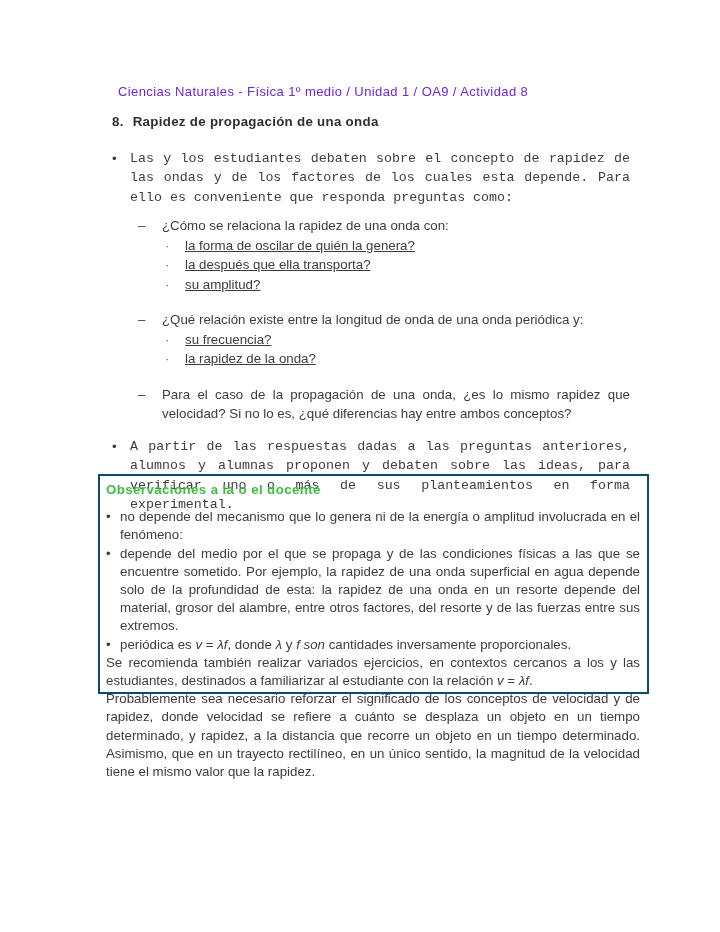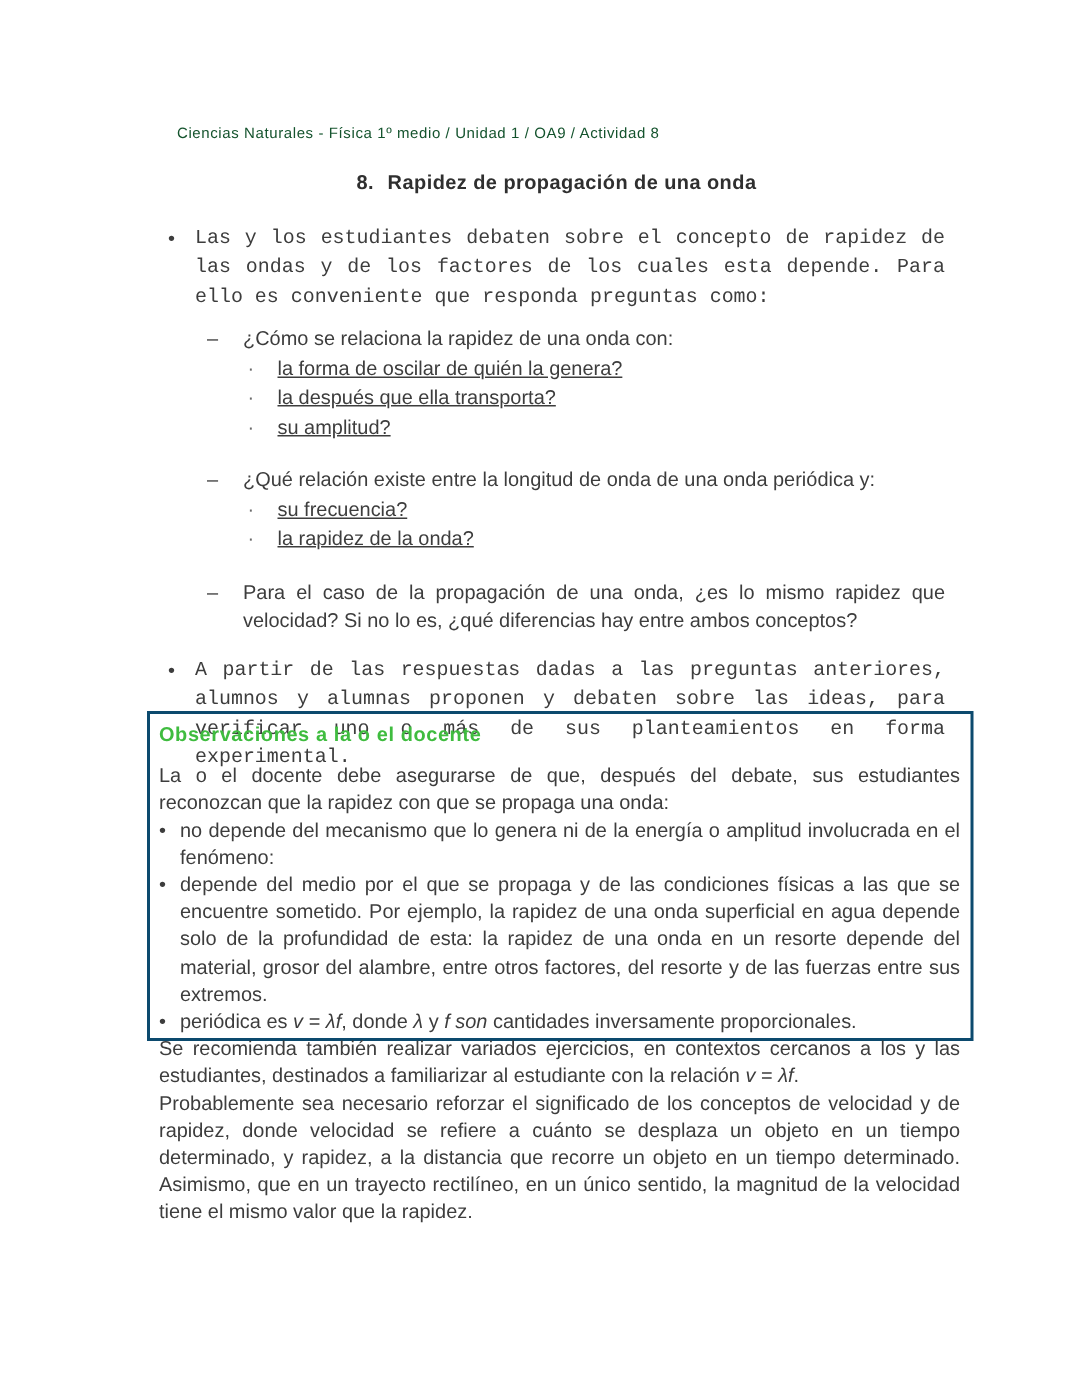--- a/index.html
+++ b/index.html
@@ -9,41 +9,40 @@
     font-family: "Liberation Sans", "DejaVu Sans", sans-serif;
     color: #3d3d3d;
     position: relative;
     overflow: hidden;
   }
   .page { position: absolute; inset: 0; background: #ffffff; }
 
   .breadcrumb {
     position: absolute;
     left: 118px; top: 84px;
-    font-size: 10px;
+    font-size: 13px;
     letter-spacing: 0.4px;
-    color: #14532d;
+    color: #6d28d9;
     white-space: nowrap;
   }
 
   .content {
     position: absolute;
     left: 112px; top: 112px;
     width: 518px;
     font-size: 13.3px;
     line-height: 19.5px;
   }
 
   .activity-title {
     font-size: 13.3px;
     font-weight: bold;
     color: #2f2f2f;
     letter-spacing: 0.3px;
     margin-bottom: 17px;
-    text-align: center;
   }
   .activity-title .num { margin-right: 9px; }
 
   .bullet-row { display: flex; text-align: justify; }
   .bullet-row .marker { flex: 0 0 18px; }
   .bullet-row .txt { flex: 1; font-family: Liberation Mono, monospace; }
 
   .questions { margin-top: 9px; padding-left: 26px; }
   .q-group { margin-bottom: 8px; }
   .dash-row { display: flex; text-align: justify; }
@@ -153,21 +152,20 @@
       <span class="marker">•</span>
       <span class="txt">A partir de las respuestas dadas a las preguntas anteriores, alumnos y alumnas proponen y debaten sobre las ideas, para verificar uno o más de sus planteamientos en forma experimental.</span>
     </div>
 
   </div>
 
   <div class="obs-box">
 
     <div class="obs-title">Observaciones a la o el docente</div>
 
-    <div class="obs-par">La o el docente debe asegurarse de que, después del debate, sus estudiantes reconozcan que la rapidez con que se propaga una onda:</div>
 
     <div class="obs-bullet">
       <span class="marker">•</span>
       <span class="txt">no depende del mecanismo que lo genera ni de la energía o amplitud involucrada en el fenómeno:</span>
     </div>
 
     <div class="obs-bullet">
       <span class="marker">•</span>
       <span class="txt">depende del medio por el que se propaga y de las condiciones físicas a las que se encuentre sometido. Por ejemplo, la rapidez de una onda superficial en agua depende solo de la profundidad de esta: la rapidez de una onda en un resorte depende del material, grosor del alambre, entre otros factores, del resorte y de las fuerzas entre sus extremos.</span>
     </div>

